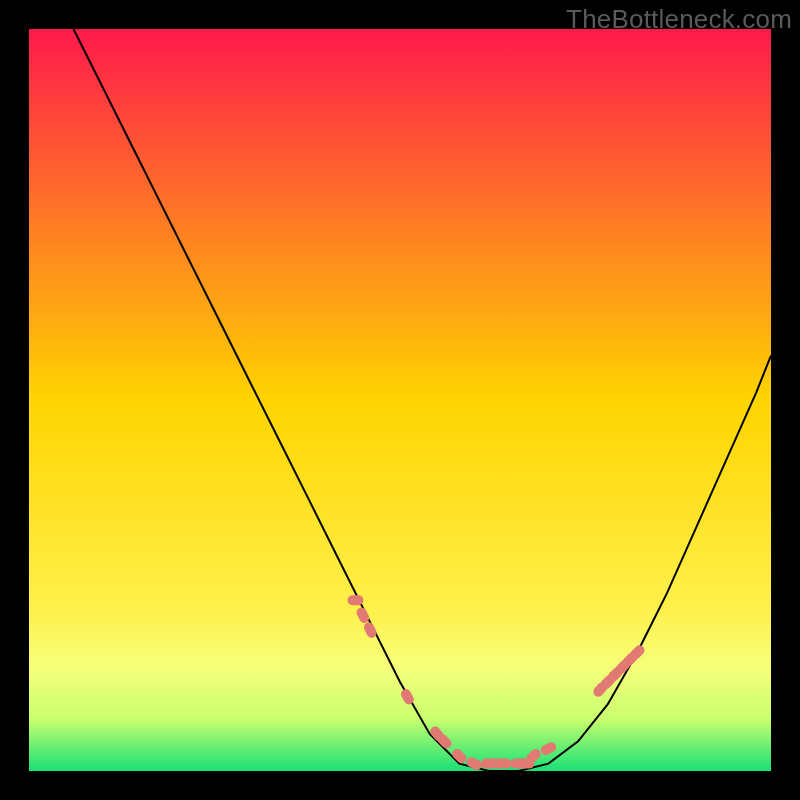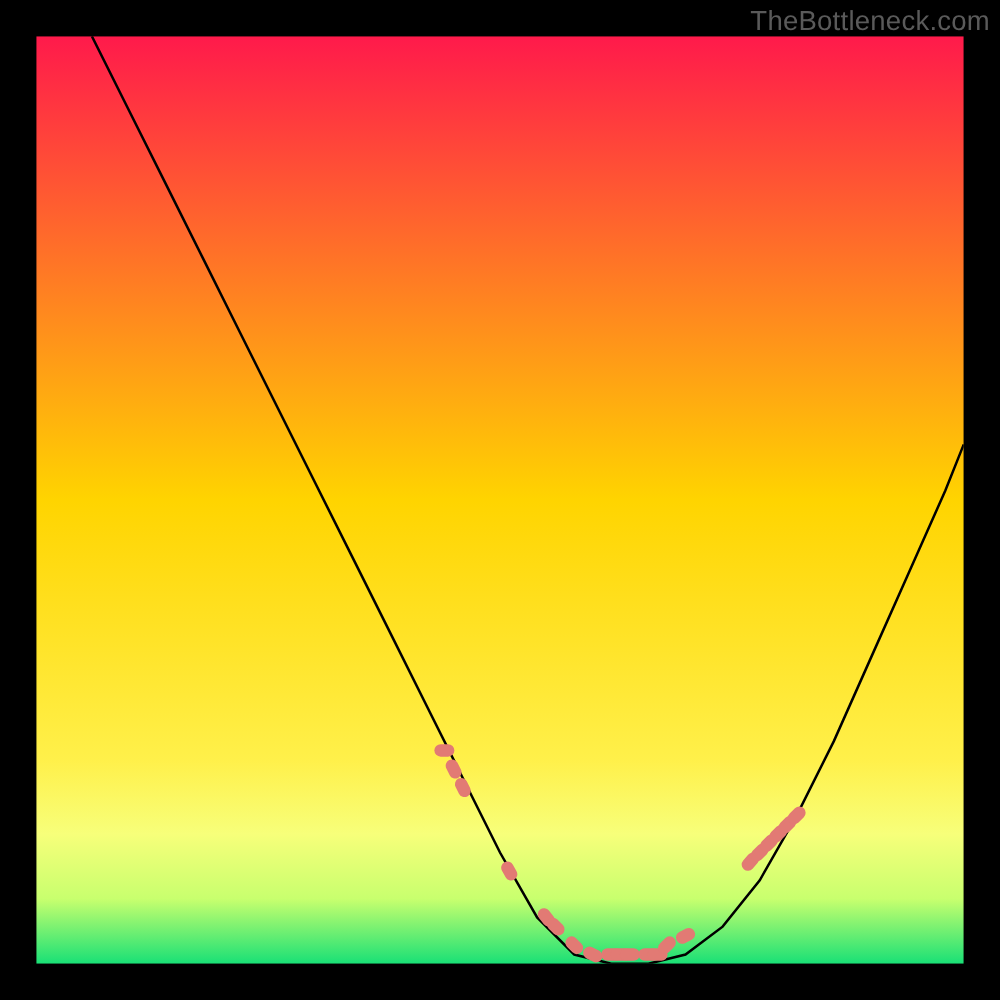--- a/index.html
+++ b/index.html
@@ -15,21 +15,21 @@
     position: relative;
     width: 800px;
     height: 800px;
     background: #000;
   }
   .watermark {
     position: absolute;
     top: 4px;
     right: 8px;
     color: #5a5a5a;
-    font-size: 22px;
+    font-size: 26px;
     font-weight: 400;
     letter-spacing: 0.2px;
   }
   .plot {
     position: absolute;
     left: 29px;
     top: 29px;
     width: 742px;
     height: 742px;
   }

